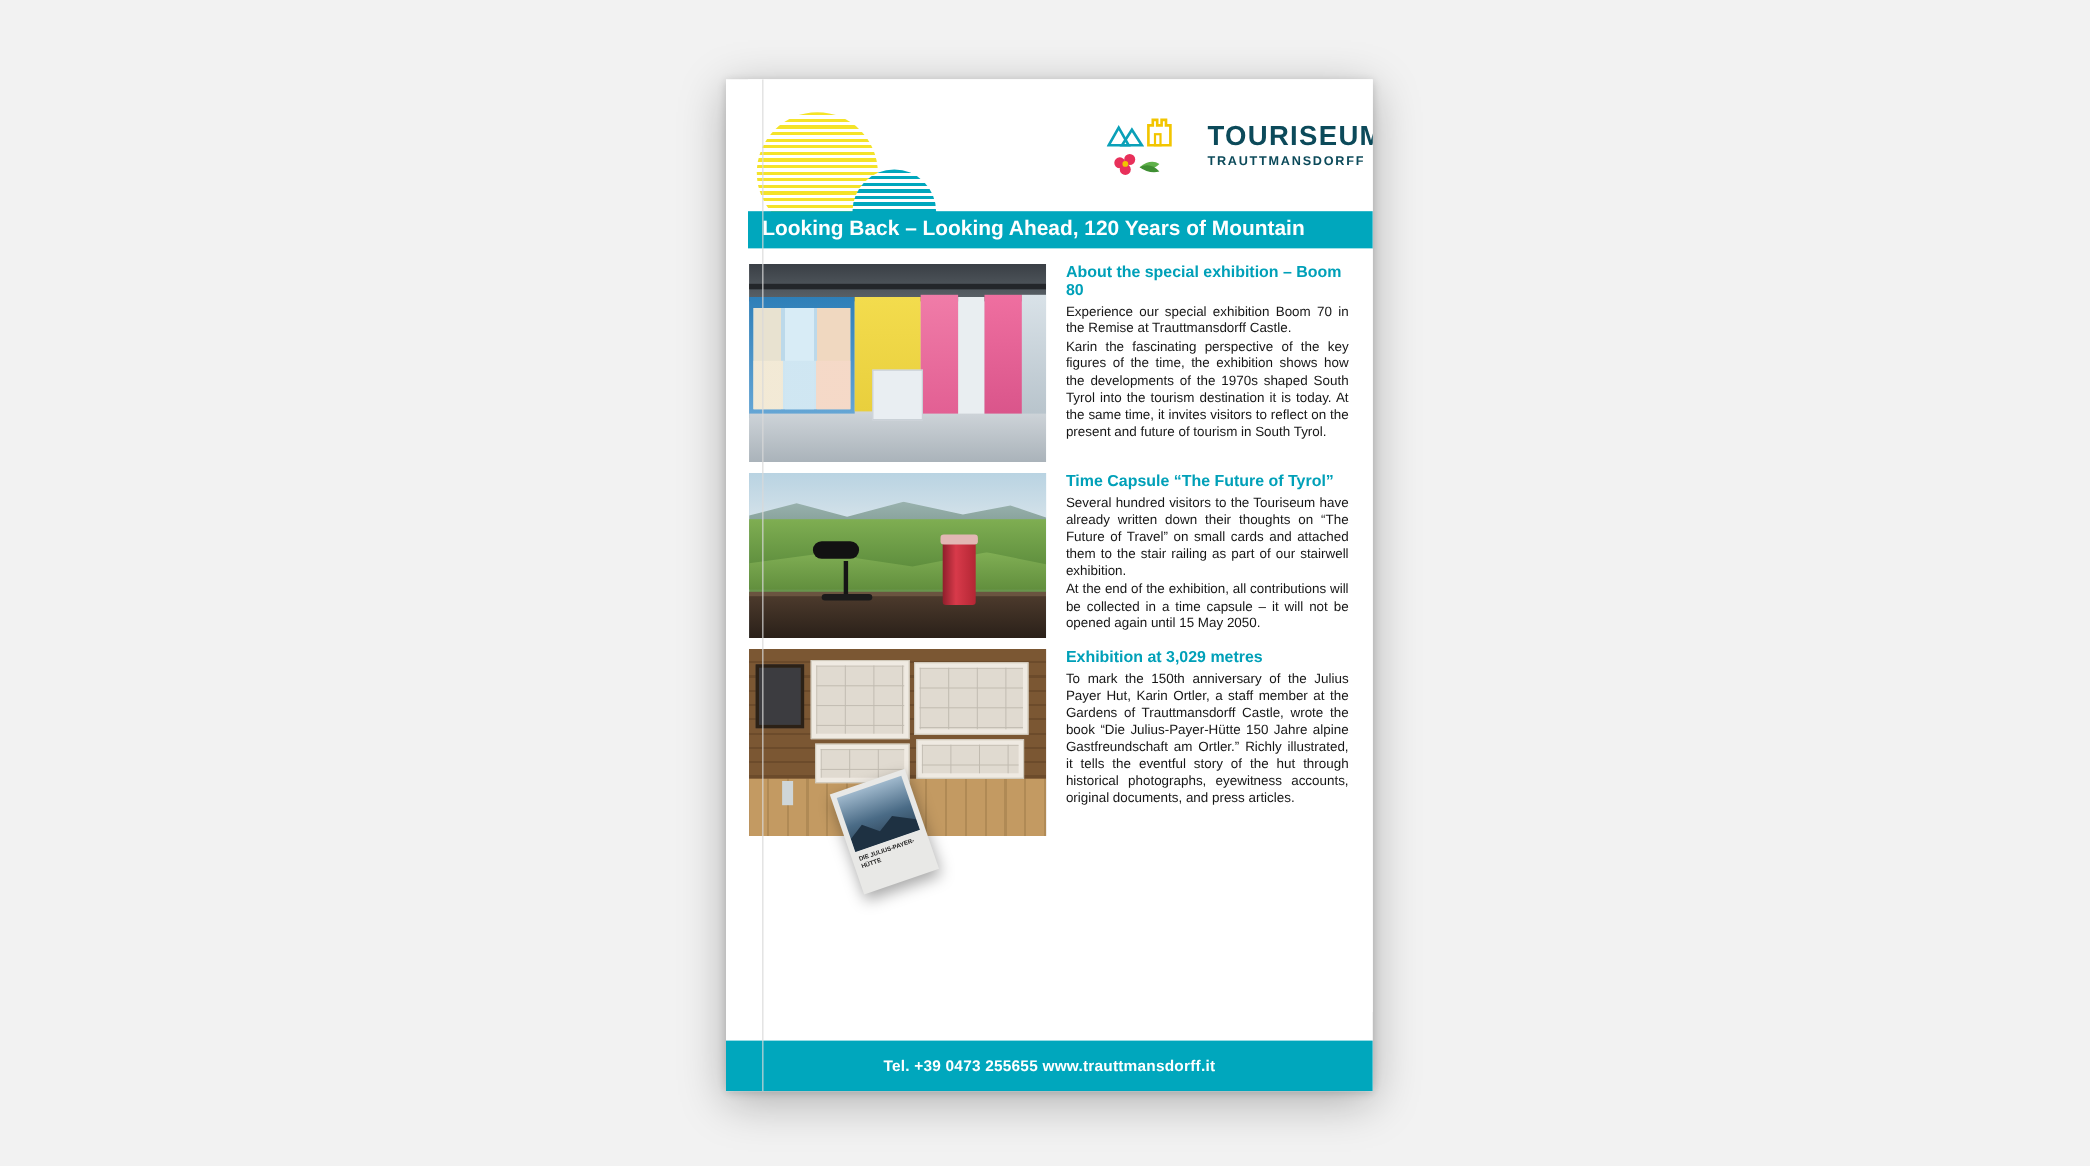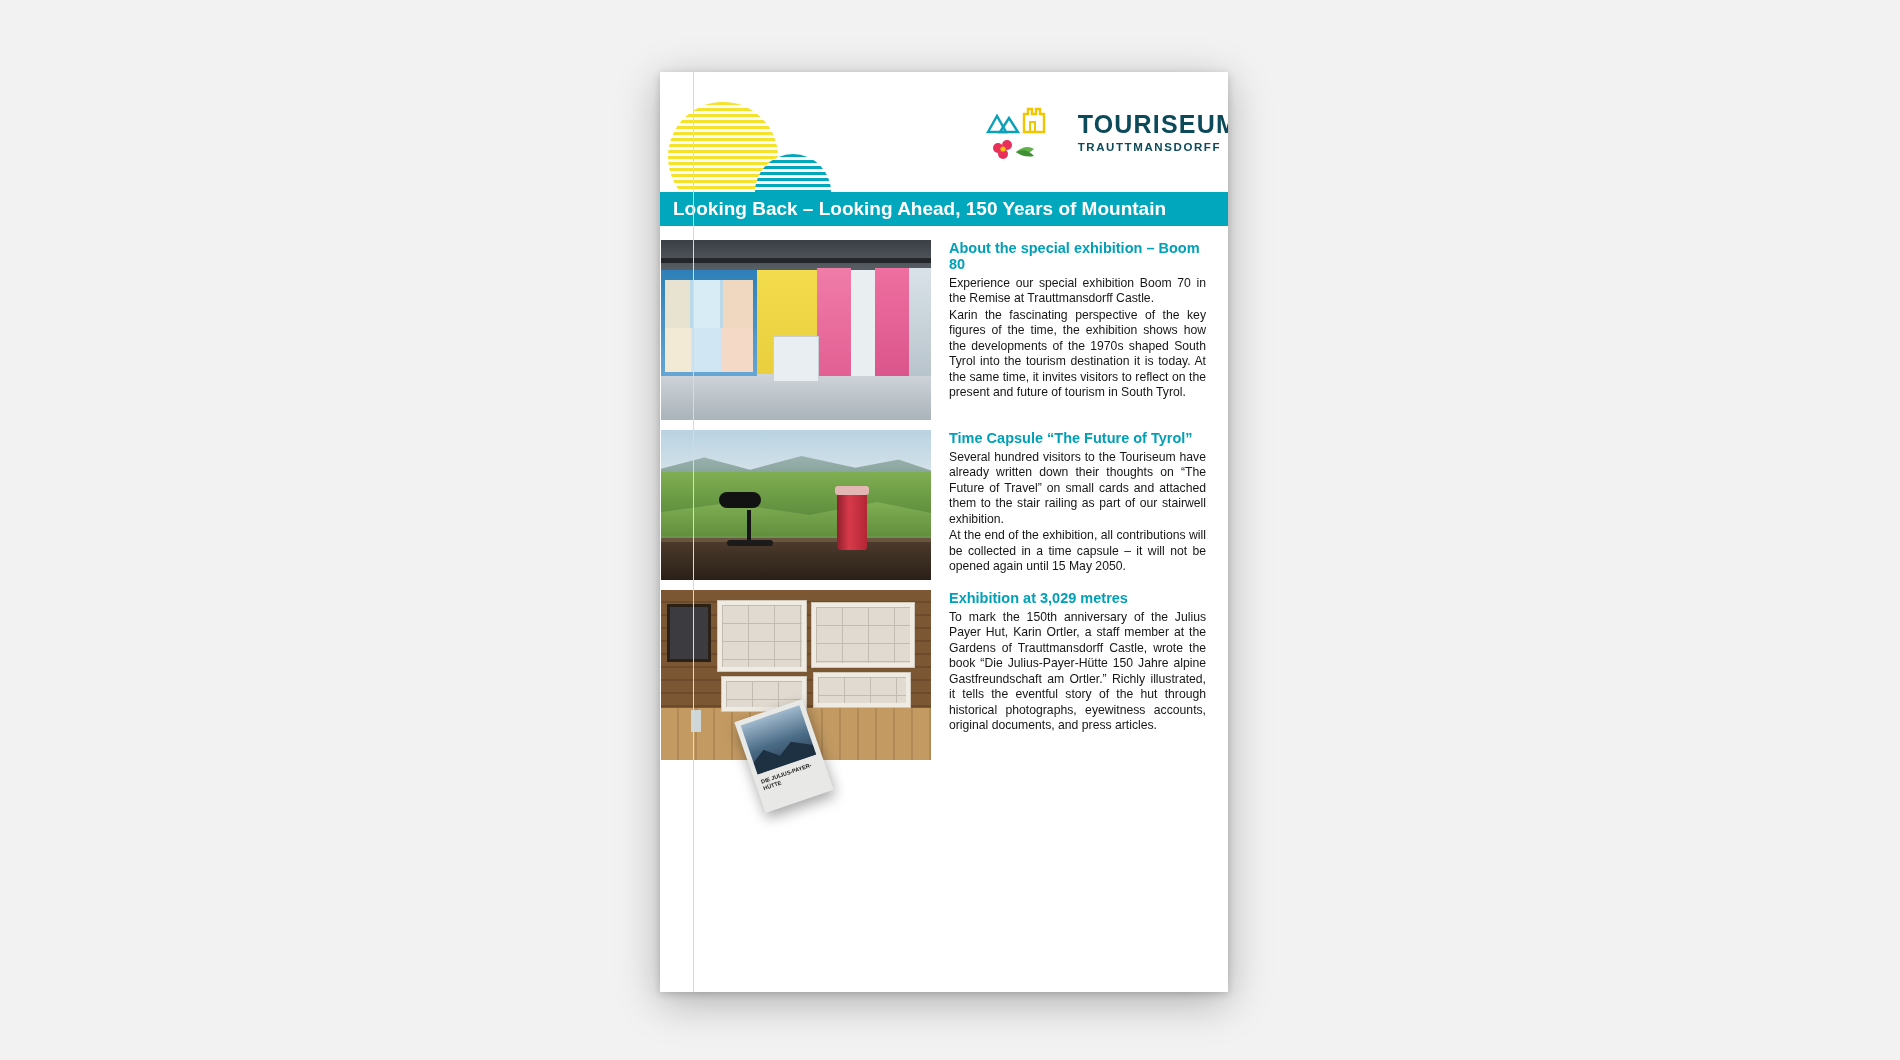--- a/index.html
+++ b/index.html
@@ -14,20 +14,21 @@
 
   #page-wrap {
     position: absolute;
     left: 660px;
     top: 72px;
     width: 568px;
     height: 920px;
     background: #ffffff;
     box-shadow: 0 10px 40px rgba(0,0,0,0.28), 0 2px 8px rgba(0,0,0,0.18);
     overflow: hidden;
+    padding-left: 20px;
   }
 
   
   .fold-line {
     position: absolute;
     left: 33px;
     top: 0;
     width: 1px;
     height: 100%;
     background: #d9d9d9;
@@ -319,21 +320,21 @@
         </svg>
       </div>
       <div class="logo-text">
         <div class="logo-title">TOURISEUM</div>
         <div class="logo-sub">TRAUTTMANSDORFF</div>
       </div>
     </div>
   </div>
 
   <div class="title-bar">
-    <div class="title-text">Looking Back – Looking Ahead, 150 Years of Mountain</div>
+    <div class="title-text">Looking Back – Looking Ahead, 120 Years of Mountain</div>
   </div>
 
   <div class="content">
 
     <div class="section">
       <div class="sec-media">
         <div class="photo photo1">
           <div class="p1-ceiling"></div>
           <div class="p1-beam" style="left:0;width:100%;"></div>
           <div class="p1-wallL"></div>
@@ -404,14 +405,17 @@
       </div>
     </div>
 
     <div class="book">
       <div class="book-photo"></div>
       <div class="book-title">DIE JULIUS-PAYER-HÜTTE</div>
     </div>
 
   </div>
 
+  <div class="footer">
+    <div class="footer-text">Tel. +39 0473 255655 www.trauttmansdorff.it</div>
+  </div>
 
 </div>
 
 </body></html>

